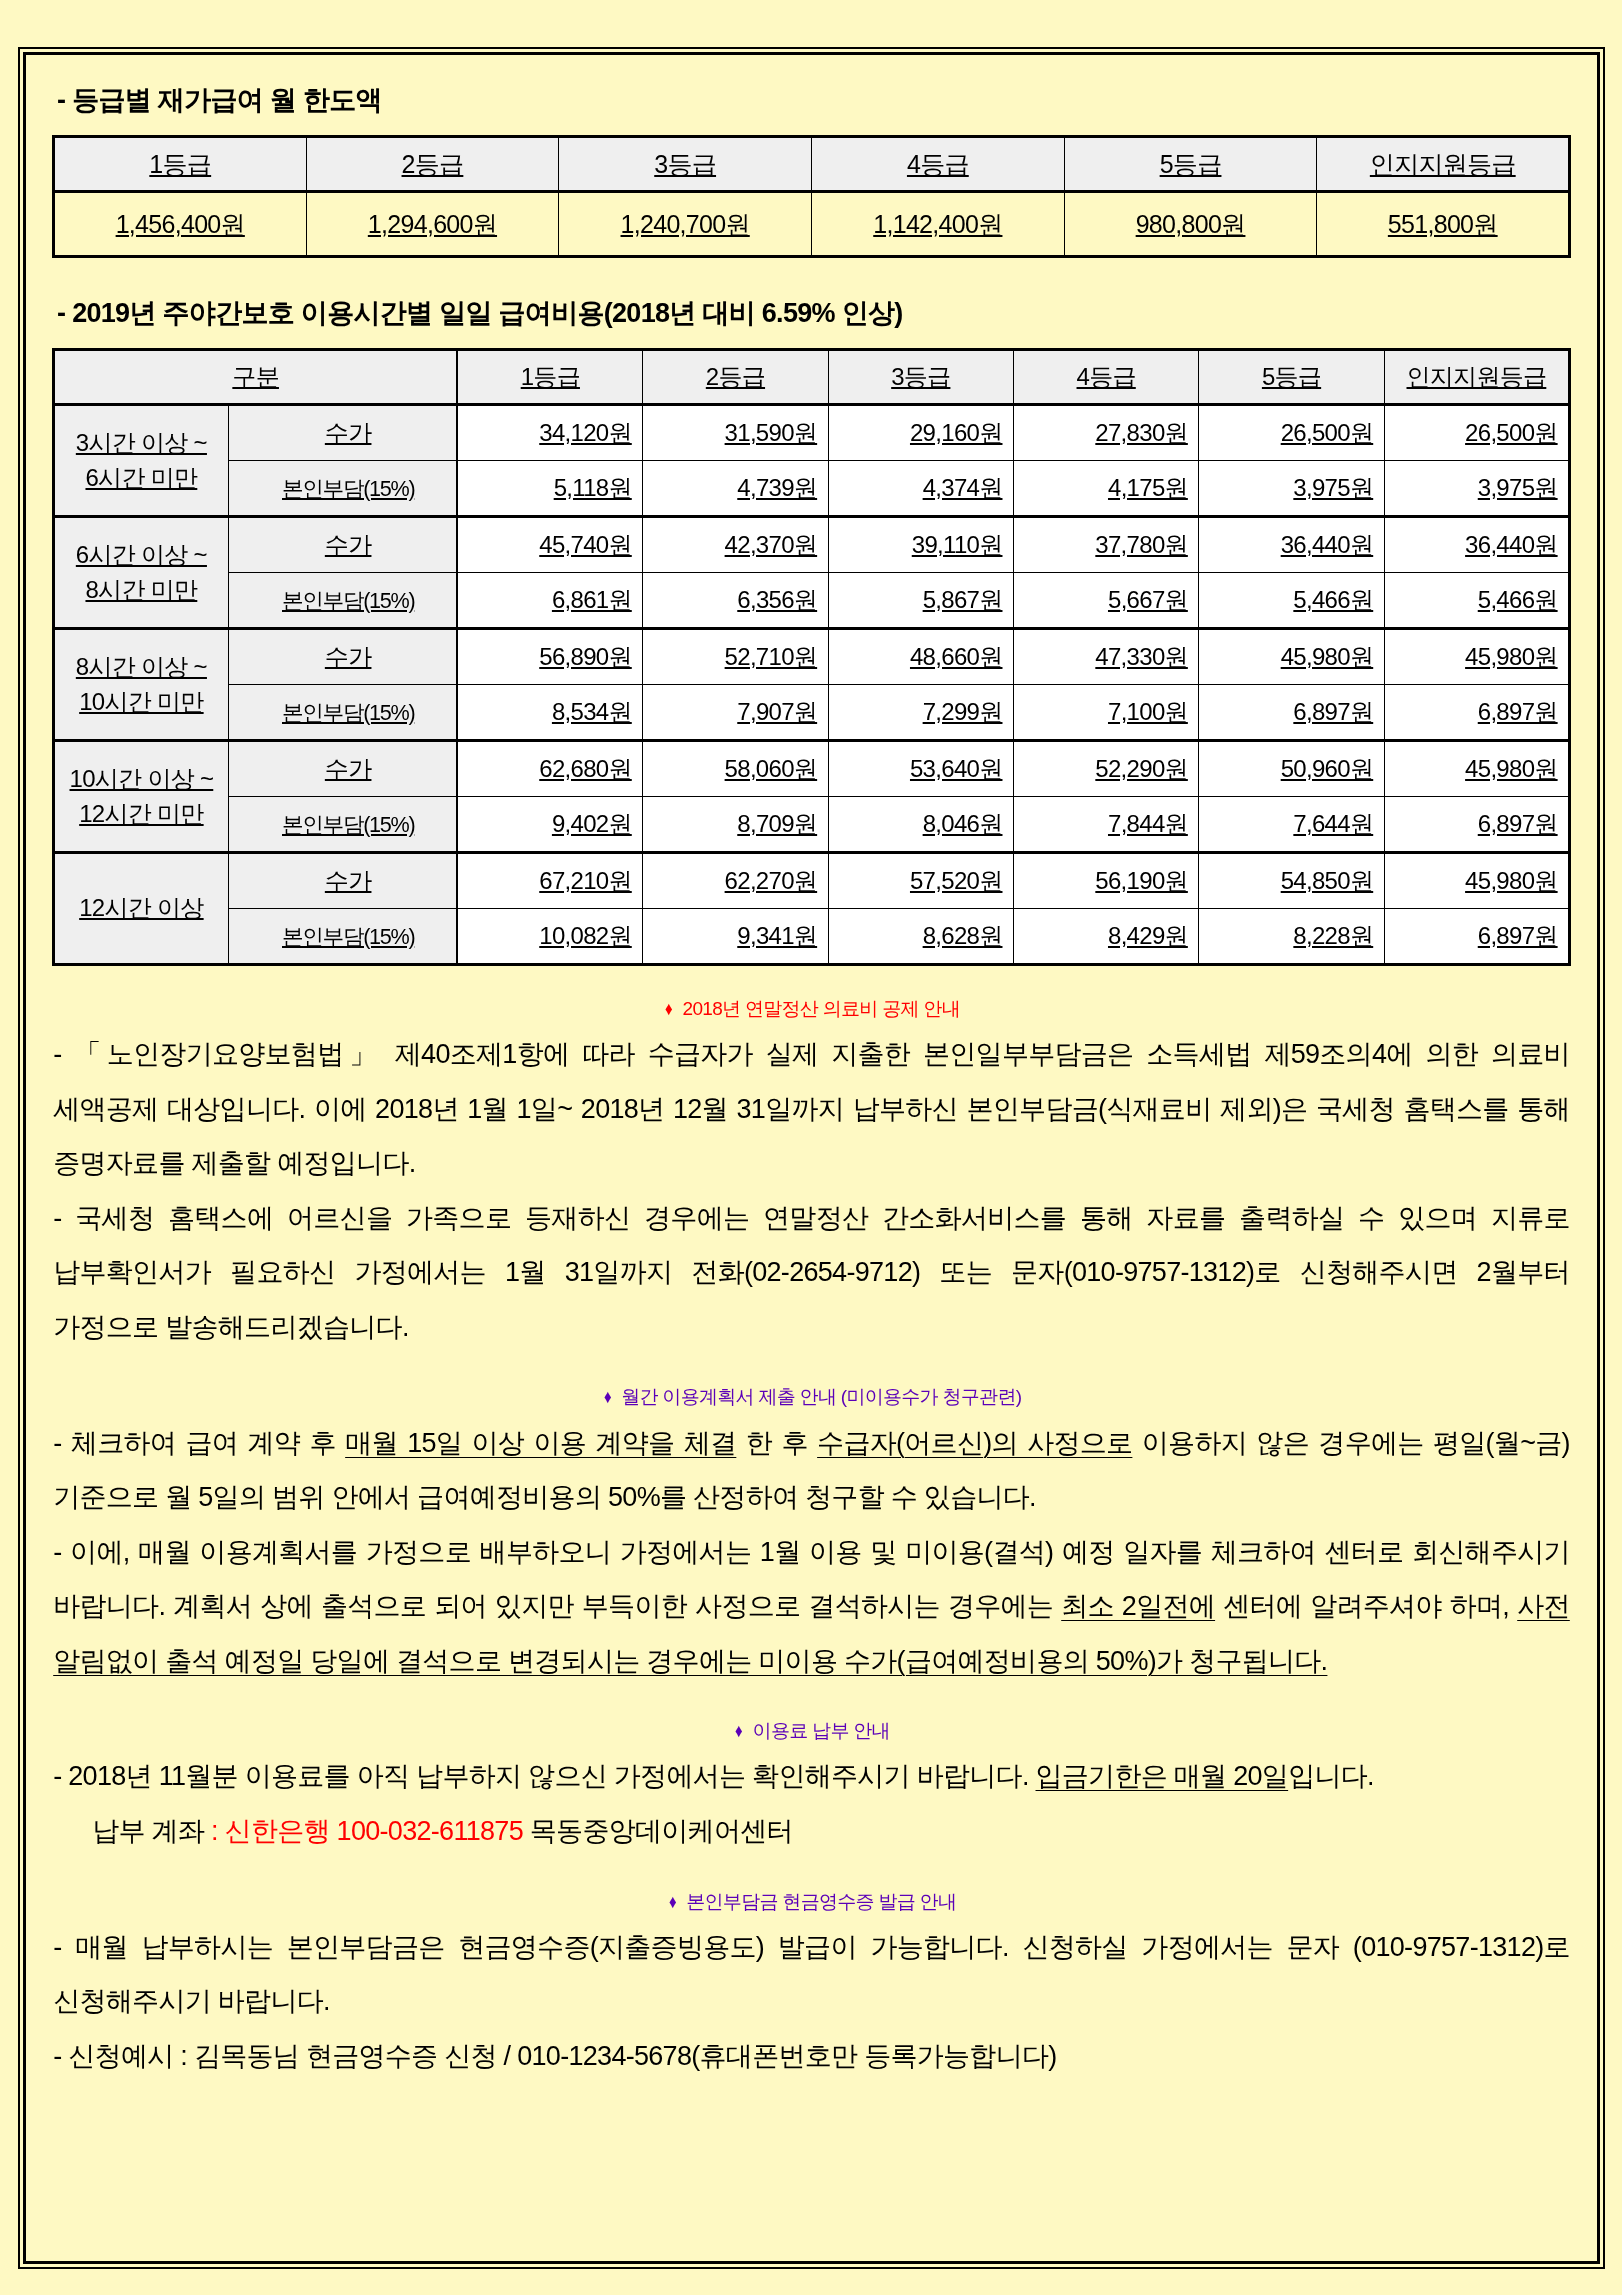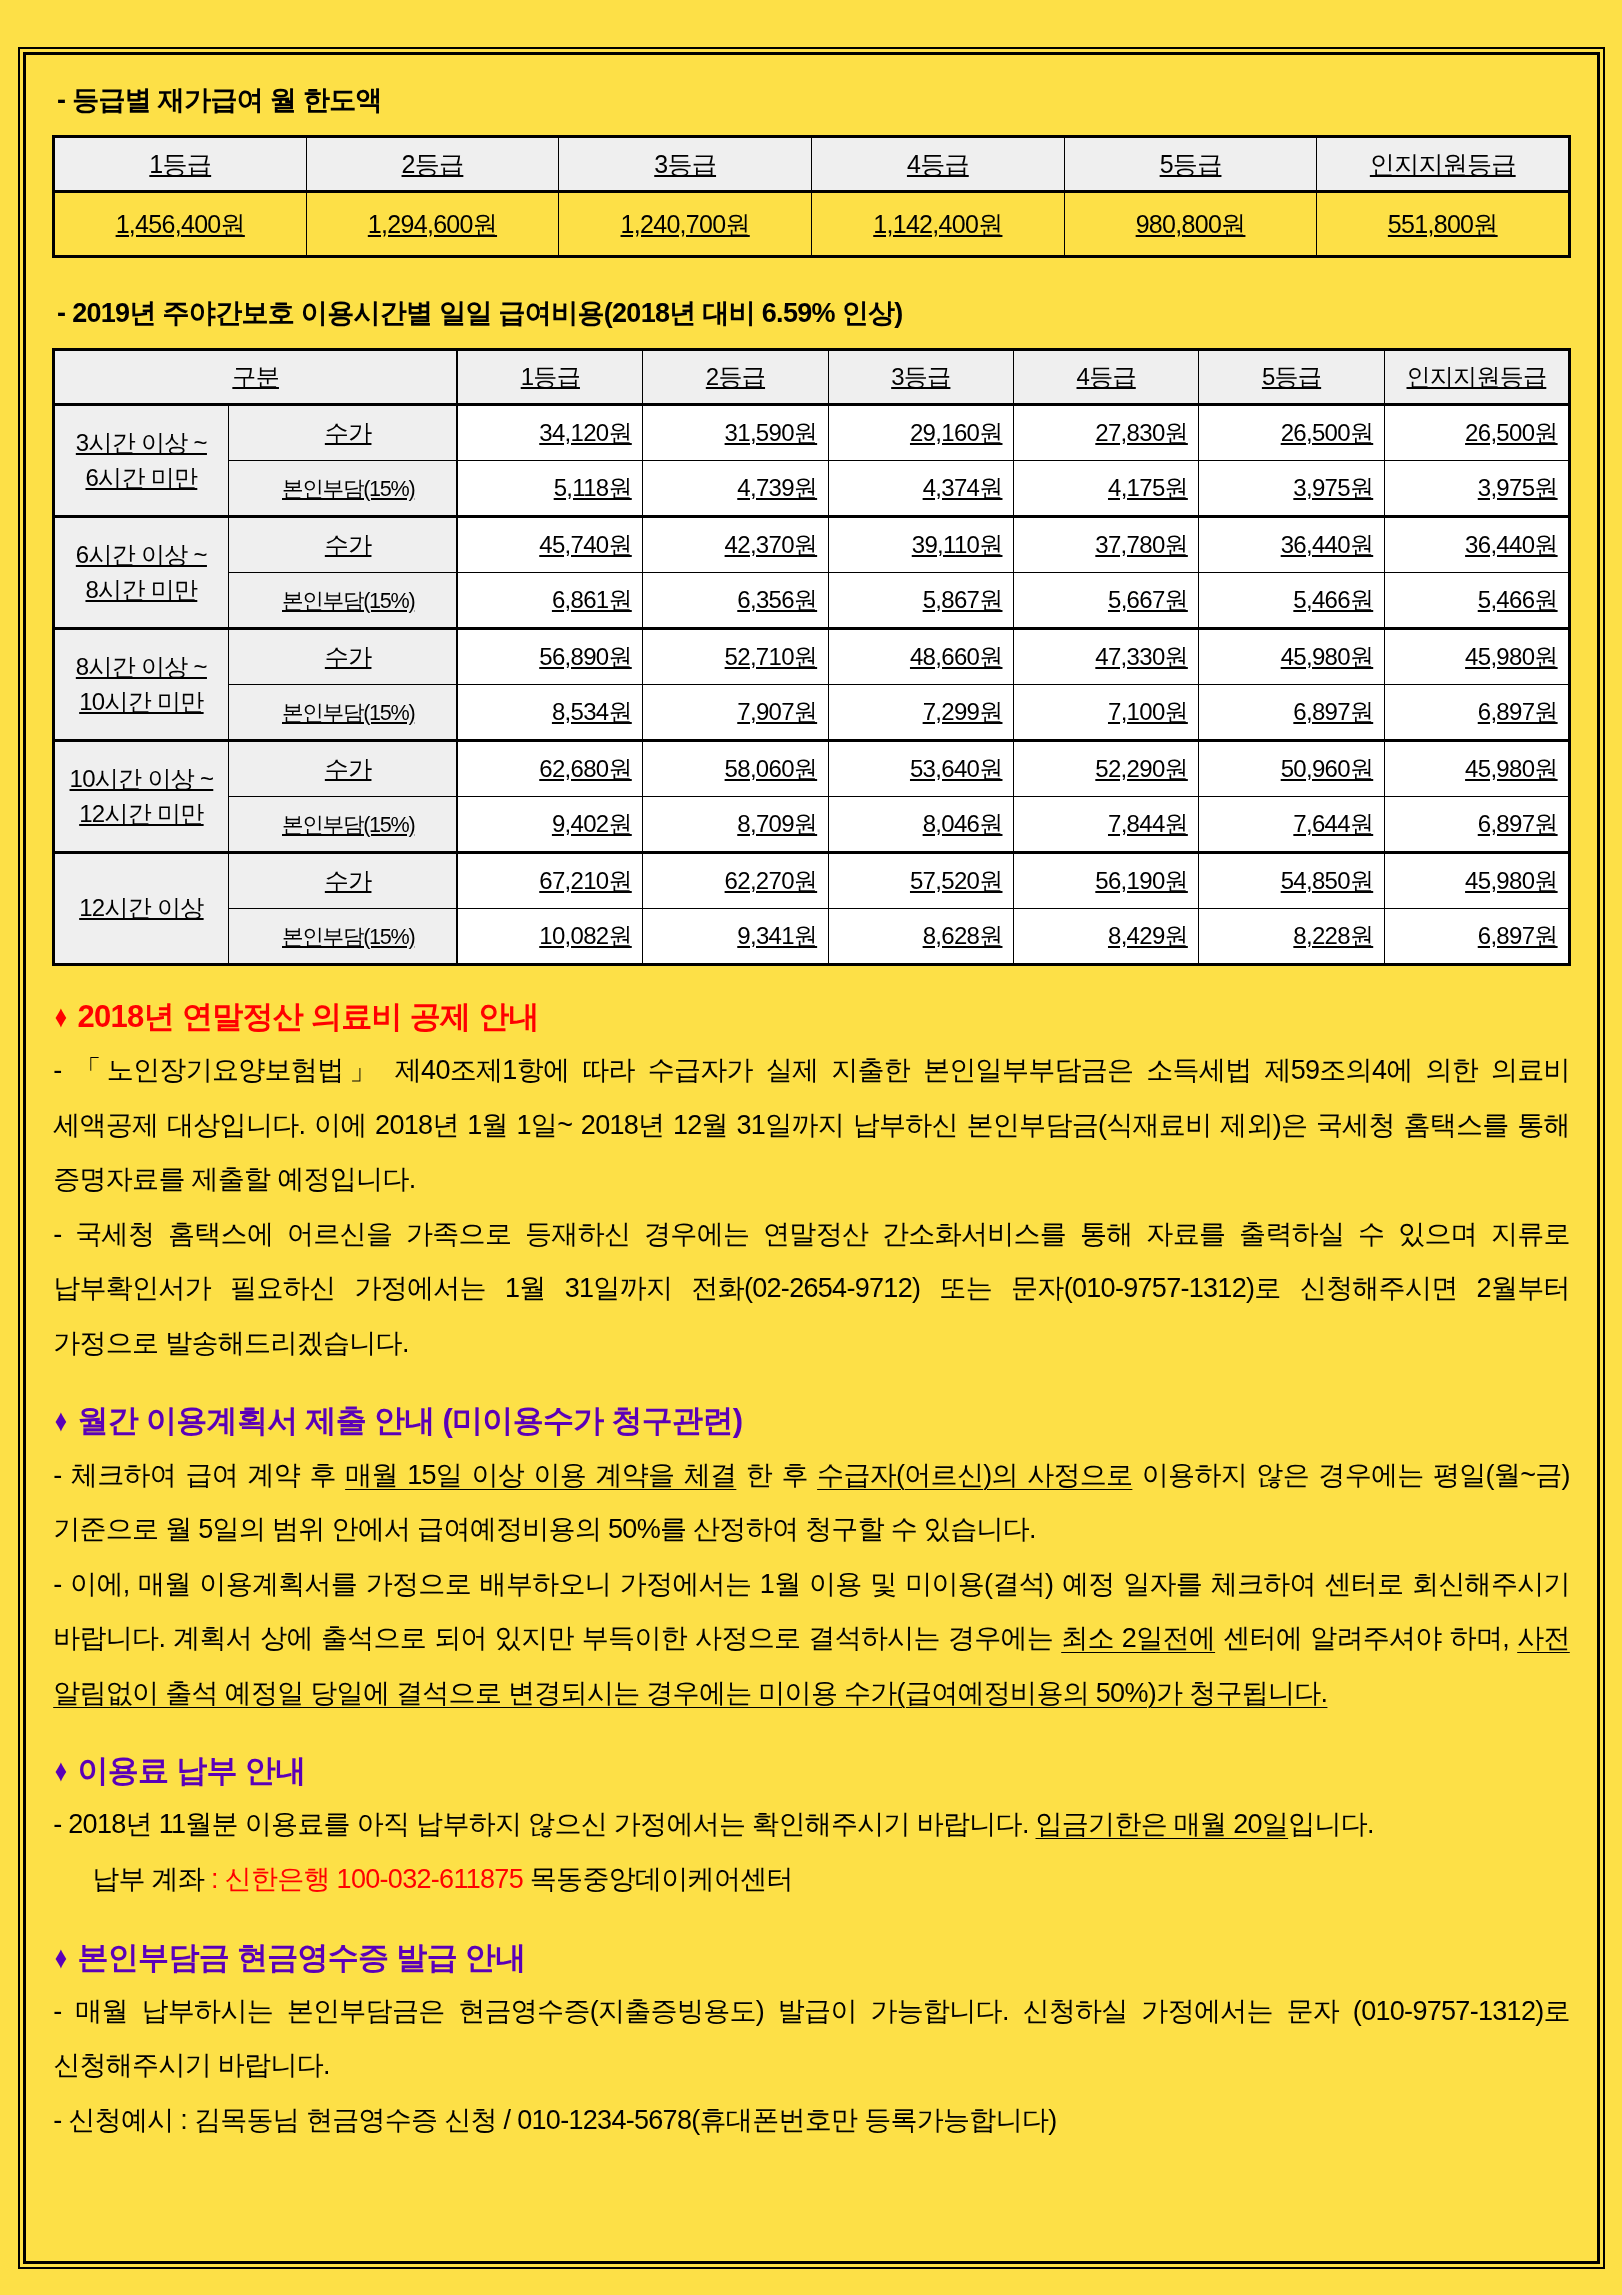--- a/index.html
+++ b/index.html
@@ -1,19 +1,19 @@
 <!DOCTYPE html>
 <html style="font-size:10.5px"><head>
 <meta charset="utf-8">
 <style>
   html,body{margin:0;padding:0;background:#ffffff;}
   .page{
     position:relative;
     width:1623px;height:2295px;
-    background:#fde047;
+    background:#fef9c3;
     font-family:"Liberation Sans","DejaVu Sans",sans-serif;
     color:#000;
     overflow:hidden;
   }
   .sheet{
     position:absolute;
     left:18.3px; top:47px; right:18.3px; bottom:26px;
     border:2px solid #000;
   }
   .sheet-inner{
@@ -68,24 +68,25 @@
   .tbl2 .sub.copay{font-size:21.6px; letter-spacing:-1.3px;}
   .tbl2 .corner{border-right:2.6px solid #000;}
   .tbl2 .num{
     text-align:right;
     padding-right:10.5px;
     background:#fff;
   }
   .tbl2 tr.grp td{border-top:3.3px solid #000;}
   .section{margin-top:26px;}
   .sec-heading{
-    font-size:31px;
-    font-weight:bold;
+    font-size:19px;
+    font-weight:normal;
     letter-spacing:-0.7px;
     margin:30px 0 5.2px 1.3px;
+    text-align:center;
   }
   .sec-heading .diamond{
     display:inline-block;
     transform:scaleX(0.78);
     margin-right:9.2px;
   }
   .red-h{color:#ff0000;}
   .purple-h{color:#5b00b8;}
   .para{
     font-size:27px;

